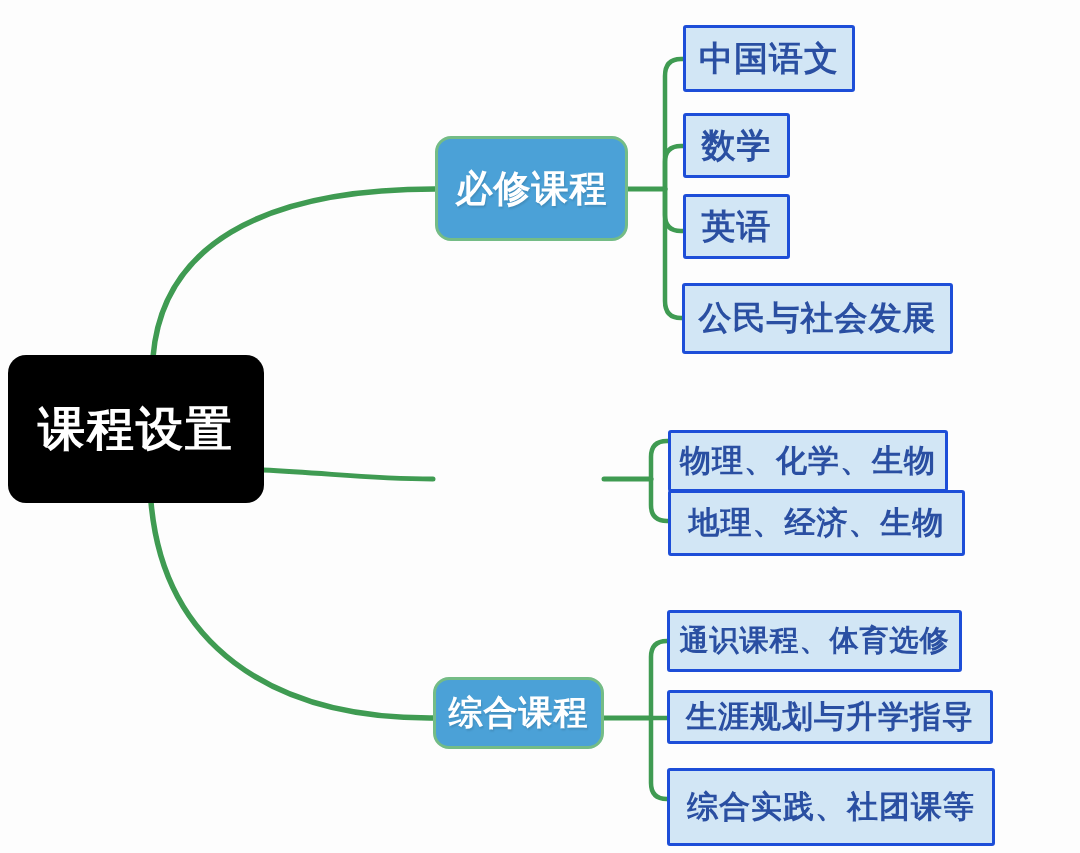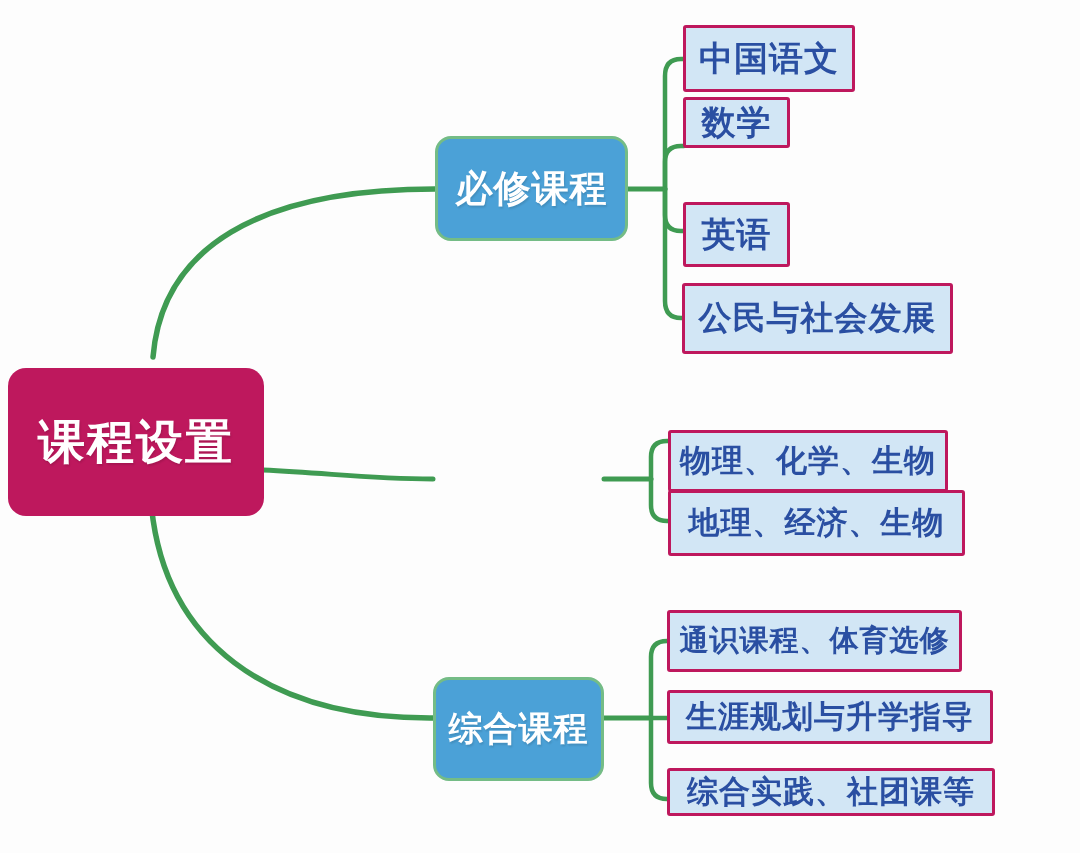--- a/index.html
+++ b/index.html
@@ -29,56 +29,55 @@
     justify-content: center;
     box-sizing: border-box;
     white-space: nowrap;
     font-weight: bold;
   }
   .root-node {
     left: 8px;
     top: 355px;
     width: 256px;
     height: 148px;
-    background: #be185d;
+    background: #000000;
     border-radius: 18px;
     color: #ffffff;
     font-size: 47px;
     letter-spacing: 2px;
     text-shadow: 1px 2px 2px rgba(0,0,0,0.12);
-    margin-top: 13px;
   }
   .branch-node {
     background: #4ba1d7;
     border: 3px solid #74bc86;
     border-radius: 16px;
     color: #ffffff;
     letter-spacing: 1px;
     text-shadow: 1px 2px 2px rgba(0,0,0,0.12);
   }
   .branch-1 { left: 435px; top: 136px; width: 193px; height: 105px; font-size: 37px; }
   .branch-2 { left: 433px; top: 438px; width: 171px; height: 82px;  font-size: 34px; }
-  .branch-3 { left: 433px; top: 677px; width: 171px; height: 104px;  font-size: 34px; }
+  .branch-3 { left: 433px; top: 677px; width: 171px; height: 72px;  font-size: 34px; }
   .leaf-node {
     background: #d2e6f5;
-    border: 3px solid #be185d;
+    border: 3px solid #1d4ed8;
     border-radius: 3px;
     color: #2a4fa2;
     font-size: 31px;
     letter-spacing: 1px;
   }
   .leaf-1 { left: 683px; top: 25px;  width: 172px; height: 67px; font-size: 34px; }
-  .leaf-2 { left: 683px; top: 97px; width: 107px; height: 51px; font-size: 34px; }
-  .leaf-3 { left: 683px; top: 202px; width: 107px; height: 65px; font-size: 34px; }
+  .leaf-2 { left: 683px; top: 113px; width: 107px; height: 65px; font-size: 34px; }
+  .leaf-3 { left: 683px; top: 194px; width: 107px; height: 65px; font-size: 34px; }
   .leaf-4 { left: 682px; top: 283px; width: 271px; height: 71px; font-size: 33px; }
   .leaf-5 { left: 668px; top: 430px; width: 280px; height: 62px; }
   .leaf-6 { left: 668px; top: 490px; width: 297px; height: 66px; }
   .leaf-7 { left: 667px; top: 610px; width: 295px; height: 62px; font-size: 29px; text-align: right; }
   .leaf-8 { left: 667px; top: 690px; width: 326px; height: 54px; }
-  .leaf-9 { left: 667px; top: 768px; width: 328px; height: 48px; }
+  .leaf-9 { left: 667px; top: 768px; width: 328px; height: 78px; }
 </style>
 </head>
 <body>
 
 <div class="canvas">
 
   <svg class="edges" viewBox="0 0 1080 853" fill="none" stroke="#3f9b52" stroke-linecap="round" stroke-linejoin="round">
 
     <path d="M153,357 C162,248 258,189 435,189" stroke-width="5.5"></path>
     <path d="M263,470 C330,473 368,479 433,479" stroke-width="5"></path>

